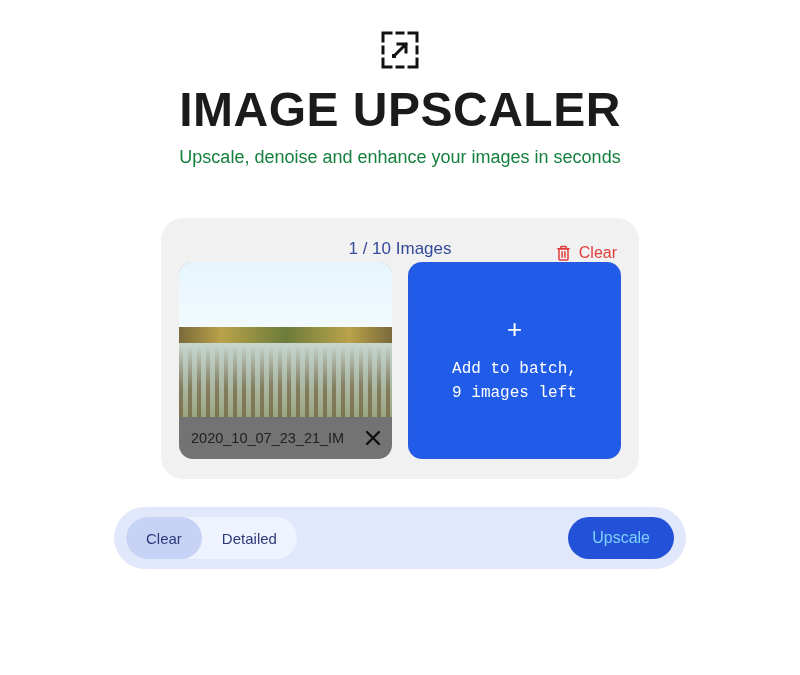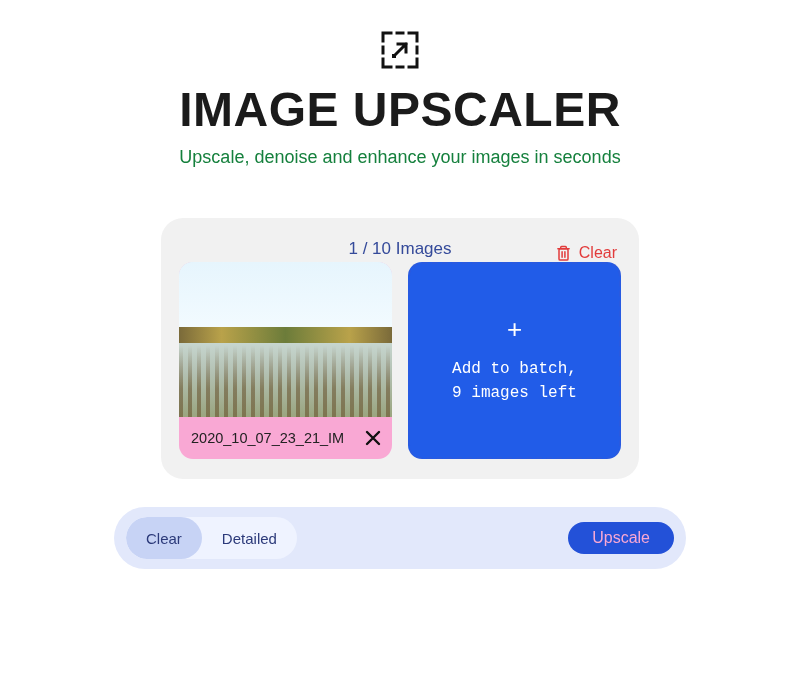--- a/index.html
+++ b/index.html
@@ -71,21 +71,21 @@
     width: 15px; height: 17px;
   }
 
   .row {
     display: flex;
     gap: 16px;
   }
 
   .thumb {
     width: 213px;
-    background: #f9a8d4;
+    background: #737373;
     border-radius: 14px;
     overflow: hidden;
     display: flex;
     flex-direction: column;
   }
   .thumb-img {
     height: 155px;
     background: linear-gradient(to bottom,
       #dff1fb 0%, #e8f5fc 35%, #e4efe4 50%, #b8a679 65%, #9a8d63 100%);
     position: relative;
@@ -180,24 +180,24 @@
     white-space: nowrap;
   }
   .seg .opt.active {
     background: #c7d3f5;
     border-radius: 24px;
   }
   .seg.scales .opt { padding: 0 17px; }
 
   .upscale-btn {
     margin-left: auto;
-    height: 32px;
+    height: 42px;
     padding: 0 24px;
     background: #2351d8;
-    color: #f9a8d4;
+    color: #7dd3fc;
     border: none;
     border-radius: 24px;
     font-size: 16px;
     font-weight: 500;
     cursor: pointer;
   }
 </style>
 </head>
 <body>
 

